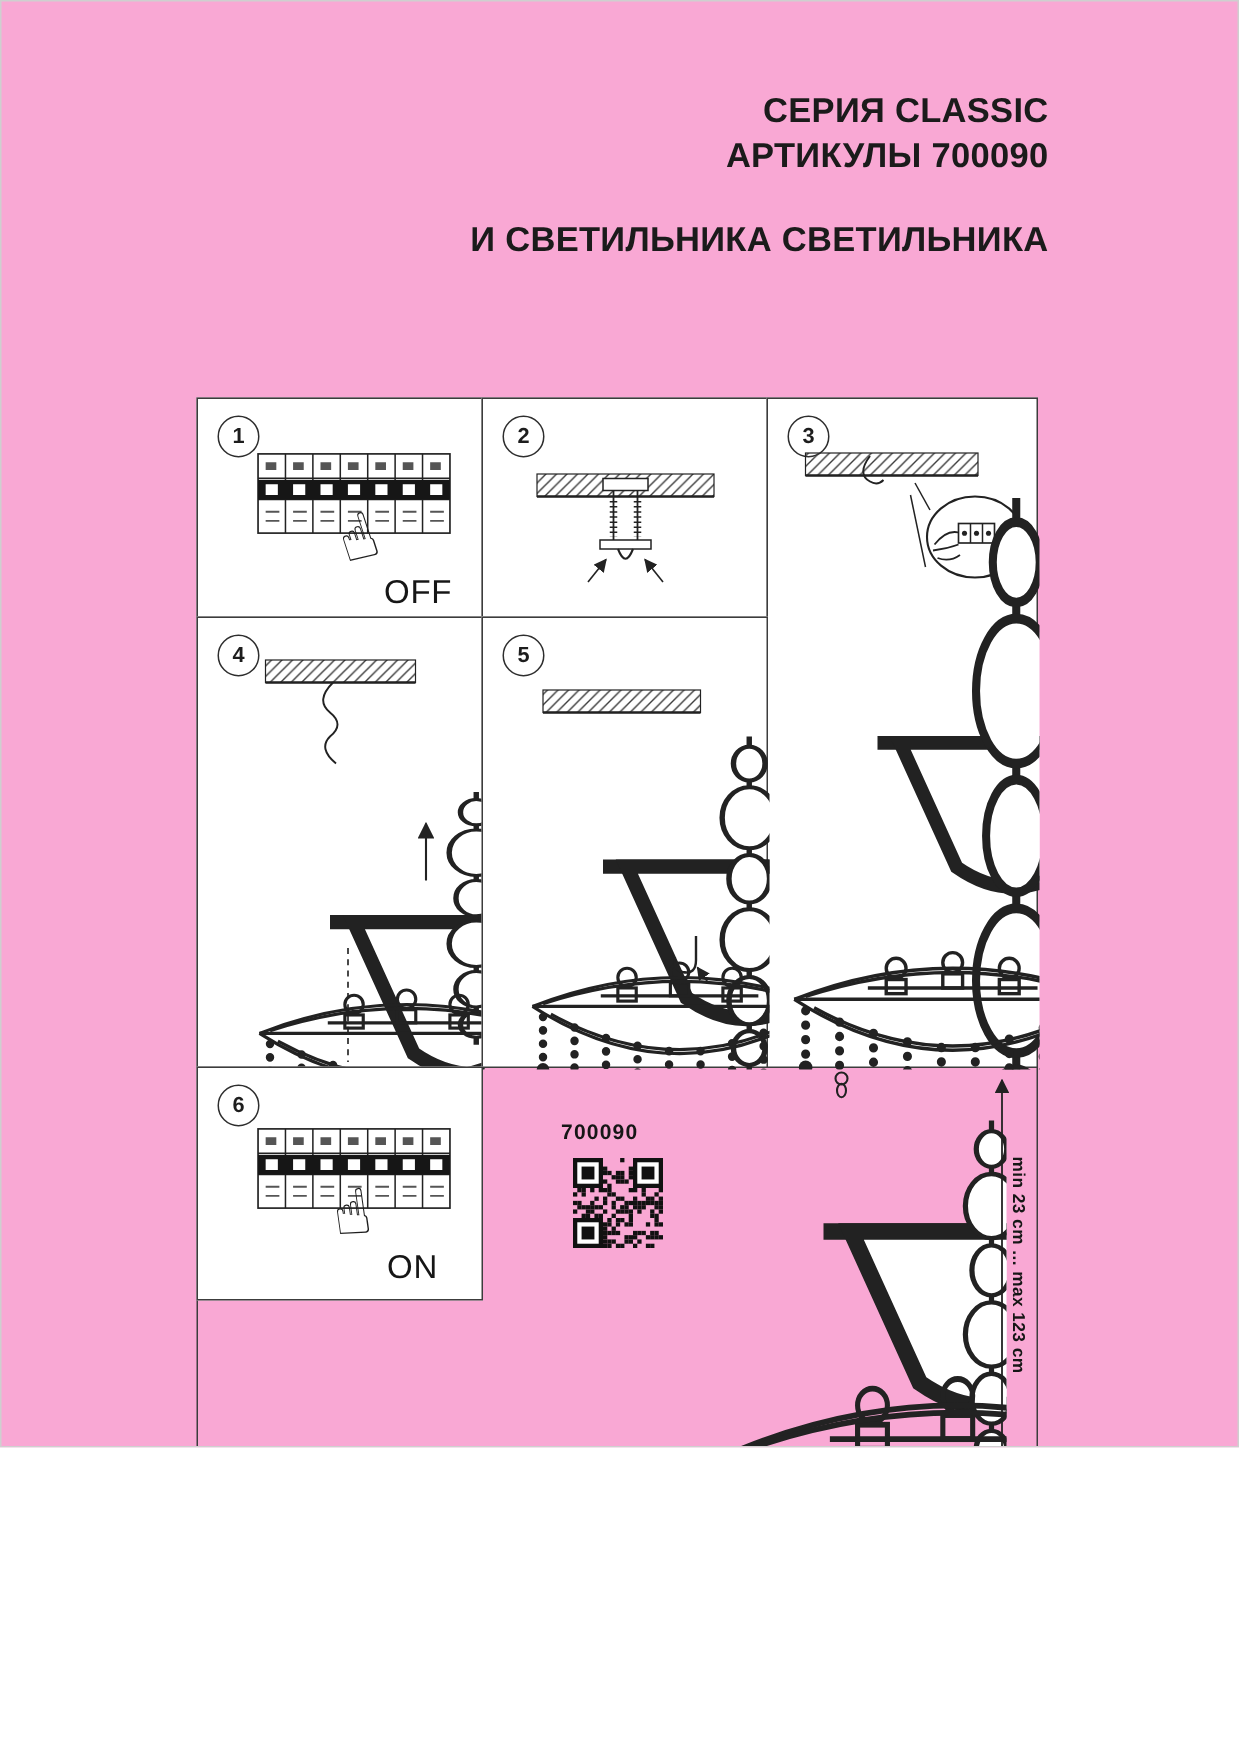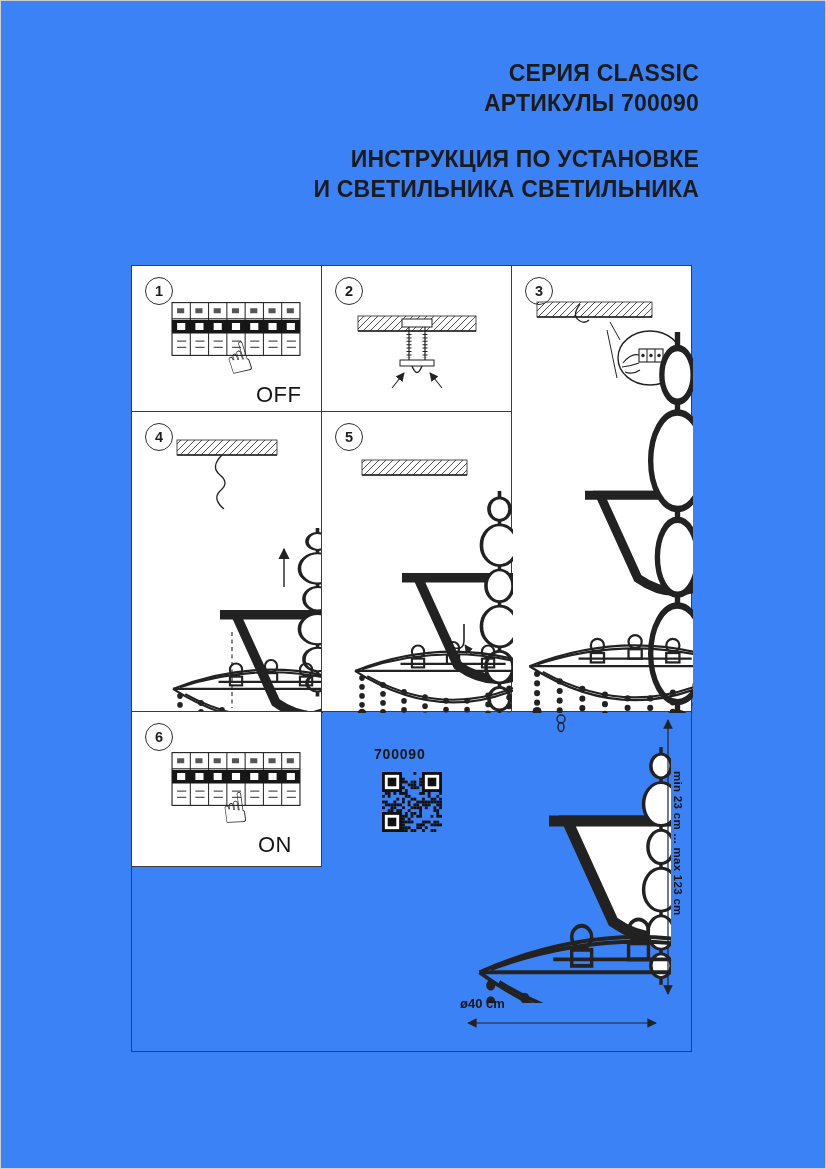--- a/index.html
+++ b/index.html
@@ -1,16 +1,16 @@
 <!DOCTYPE html>
 <html><head>
 <meta charset="utf-8">
 <style>
   html,body{margin:0;padding:0;background:#fff}
-  #page{position:relative;width:826px;height:1169px;background:#3b82f6;overflow:hidden;
+  #page{position:relative;width:826px;height:965px;background:#f9a8d4;overflow:hidden;
         font-family:"Liberation Sans","DejaVu Sans",sans-serif;color:#1d1d1d;
         border:1px solid #cfcfcf;box-sizing:border-box}
   .hdr{position:absolute;right:126px;text-align:right;font-weight:700;font-size:23px;
        line-height:30px;letter-spacing:.2px;color:#1b1b1b}
   .panel{position:absolute;border:1px solid #3c3c3c;background:#fff;box-sizing:border-box}
   .outline{position:absolute;border:1px solid #3c3c3c;box-sizing:border-box;pointer-events:none}
   .badge{position:absolute;left:13px;top:11px;width:26px;height:26px;border:1.5px solid #2e2e2e;
          border-radius:50%;display:flex;align-items:center;justify-content:center;
          font-size:14.5px;font-weight:700;background:#fff}
   .draw{position:absolute}
@@ -116,21 +116,20 @@
         <line x1="7" y1="46" x2="126" y2="46" stroke="#555" stroke-width="1.2" stroke-dasharray="9 9"></line>
       </symbol>
     </defs>
   </svg>
 
   <div class="hdr" style="top:57px">
     <div>СЕРИЯ CLASSIC</div>
     <div>АРТИКУЛЫ 700090</div>
   </div>
   <div class="hdr" style="top:143px">
-    <div>ИНСТРУКЦИЯ ПО УСТАНОВКЕ</div>
     <div>И СВЕТИЛЬНИКА СВЕТИЛЬНИКА</div>
   </div>
 
   <div class="outline" style="left:130px;top:264px;width:561px;height:787px"></div>
 
   <div class="panel" style="left:130px;top:264px;width:191px;height:147px">
     <div class="badge">1</div>
     <svg class="draw" style="left:38px;top:34px" width="132" height="58" viewBox="0 0 130 56">
       <use href="#sym-breaker"></use>
     </svg>

